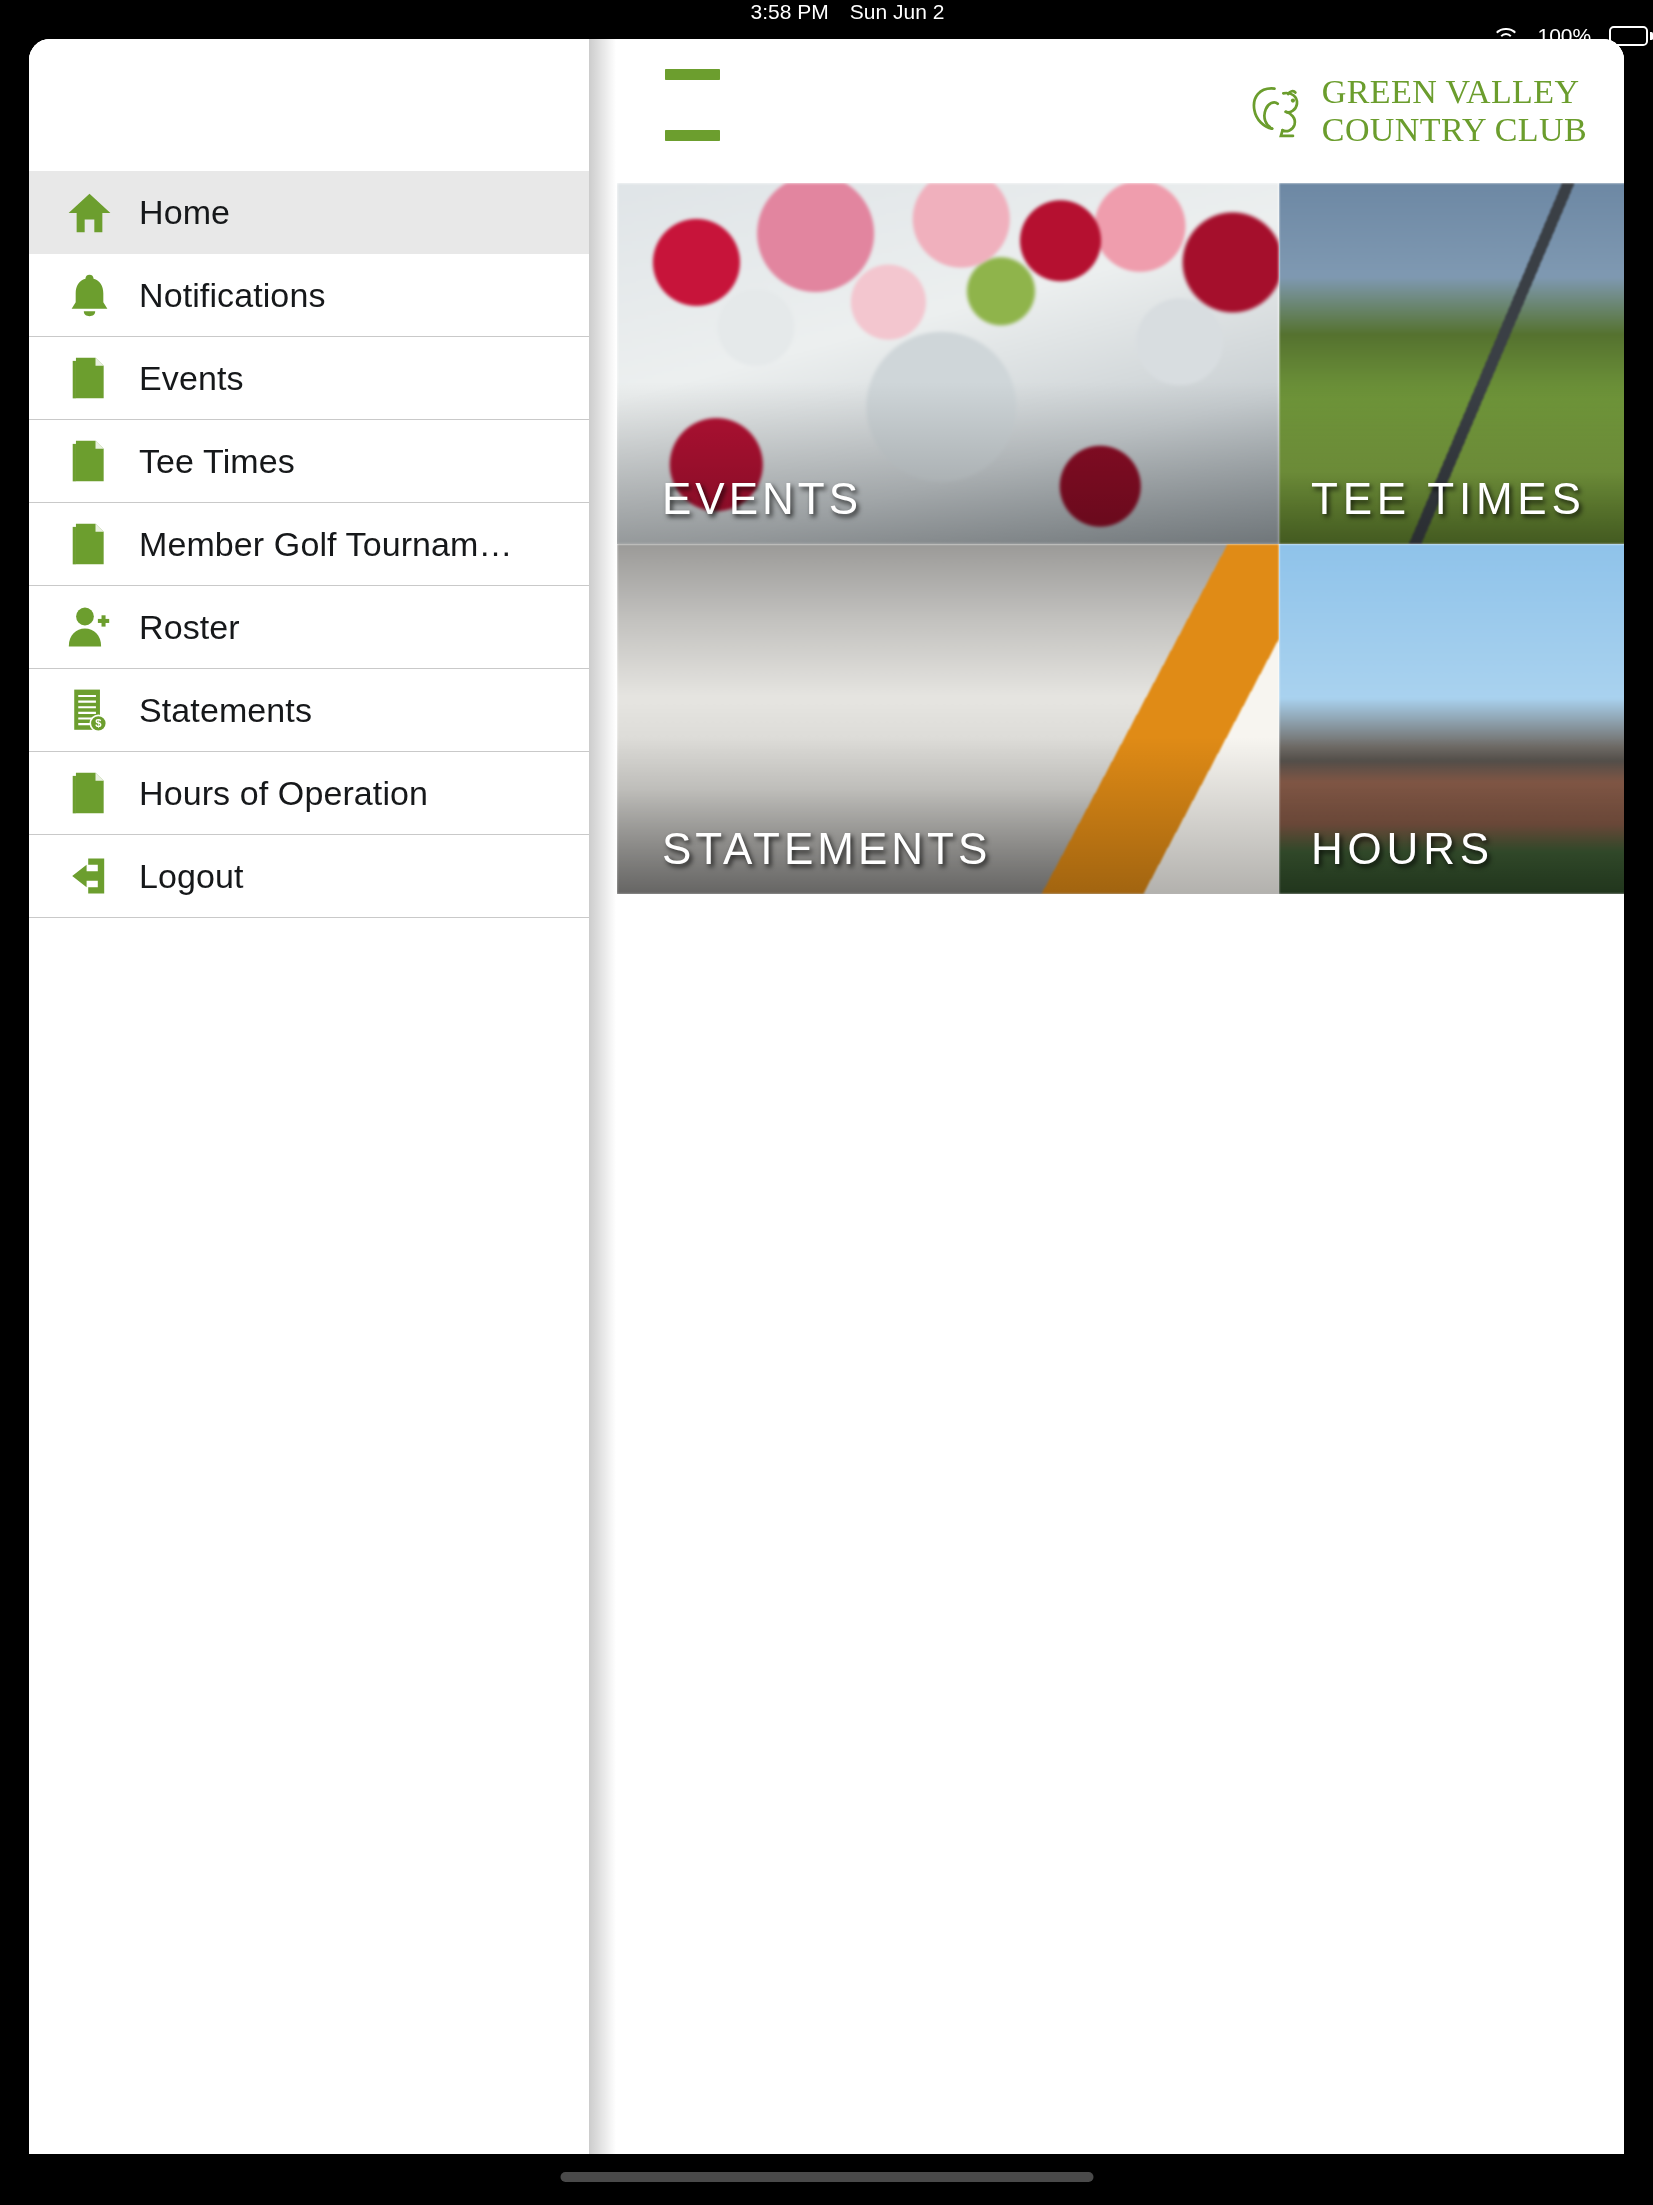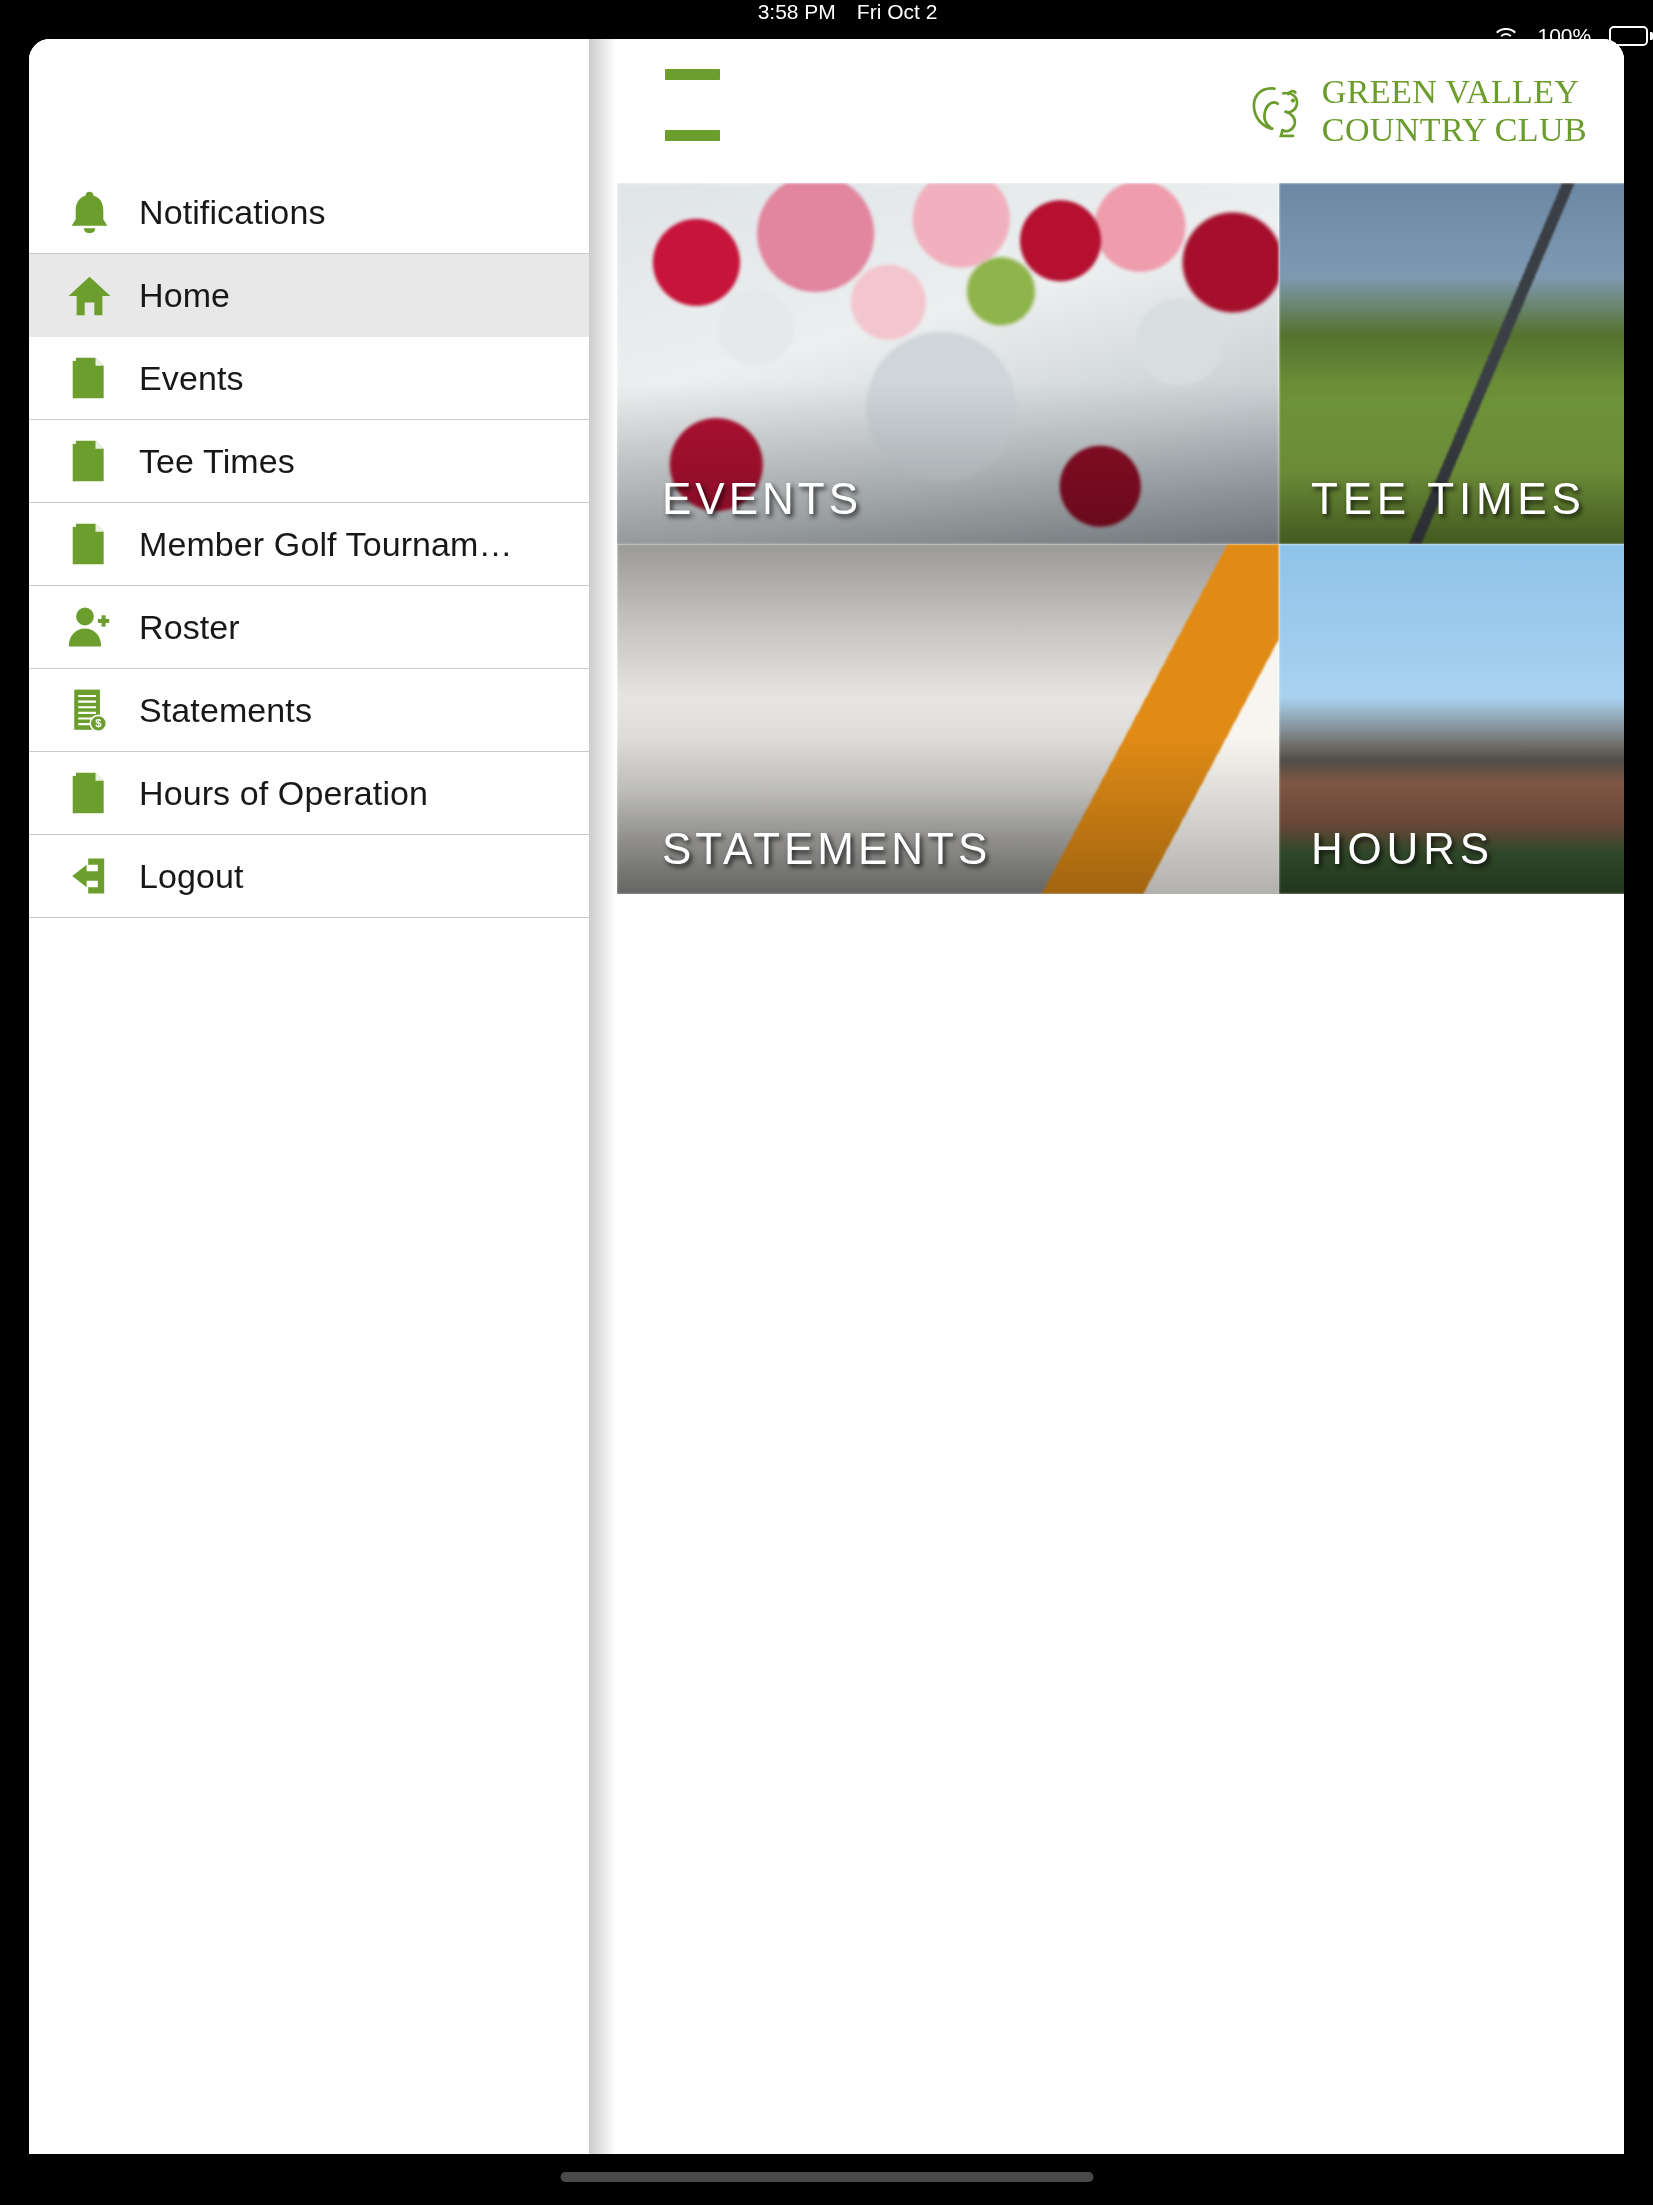--- a/index.html
+++ b/index.html
@@ -164,21 +164,21 @@
     position:absolute; left:50%; transform:translateX(-50%); bottom:22.6px;
     width:533px; height:10.5px; background:#4a4a4a; border-radius:5.7px; z-index:40;
   }
 </style>
 </head>
 <body>
 
 <div id="statusbar">
   <div class="sb-left">
     <span>3:58 PM</span>
-    <span>Fri Oct 2</span>
+    <span>Sun Jun 2</span>
   </div>
   <div class="sb-right">
     <span class="wifi-ic">
         <i></i>
         <i></i>
         <span class="dot"></span>
       </span>
     <span>100%</span>
     <span class="batt">
       <span class="batt-body"><span class="batt-fill"></span></span>
@@ -246,37 +246,37 @@
           <div class="tlabel">HOURS</div>
         </div>
       </div>
 
     </div>
   </div>
 
   <div id="sidebar">
     <div id="sidebar-top-pad"></div>
 
+    <div class="menu-row active">
+      <span class="mi-icon">
+        <svg width="45" height="42" viewBox="0 0 56 52">
+            <path d="M28 2 L54 26 H44 V50 H34 V34 H22 V50 H12 V26 H2 Z" fill="#6c9e2e"></path>
+          </svg>
+      </span>
+      <span class="mi-label">Home</span>
+    </div>
+
     <div class="menu-row">
       <span class="mi-icon">
         <svg width="39" height="44" viewBox="0 0 48 54">
           <path d="M24 2 C27 2 29 4 29 7 C37 9 41 16 41 25 L41 36 L46 44 L2 44 L7 36 L7 25 C7 16 11 9 19 7 C19 4 21 2 24 2 Z" fill="#6c9e2e"></path>
           <path d="M17 47 C17 51 20 53 24 53 C28 53 31 51 31 47 Z" fill="#6c9e2e"></path>
         </svg>
       </span>
       <span class="mi-label">Notifications</span>
-    </div>
-
-    <div class="menu-row active">
-      <span class="mi-icon">
-        <svg width="45" height="42" viewBox="0 0 56 52">
-            <path d="M28 2 L54 26 H44 V50 H34 V34 H22 V50 H12 V26 H2 Z" fill="#6c9e2e"></path>
-          </svg>
-      </span>
-      <span class="mi-label">Home</span>
     </div>
 
     <div class="menu-row">
       <span class="mi-icon">
         <svg width="36" height="44" viewBox="0 0 44 54">
           <path d="M6 2 H30 L40 12 V52 H6 Z" fill="#6c9e2e"></path>
           <path d="M30 2 L40 12 H30 Z" fill="#ffffff" opacity=".85"></path>
           <path d="M2 6 H6 V52 H2 Z" fill="#6c9e2e"></path>
         </svg>
       </span>

